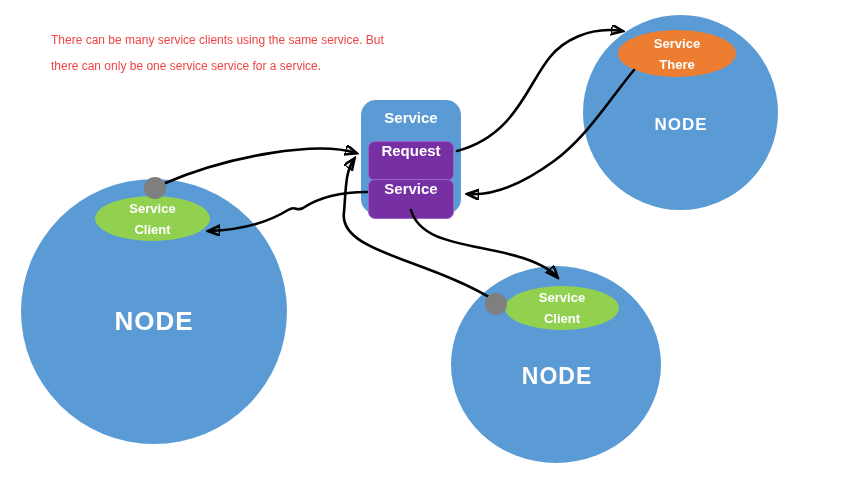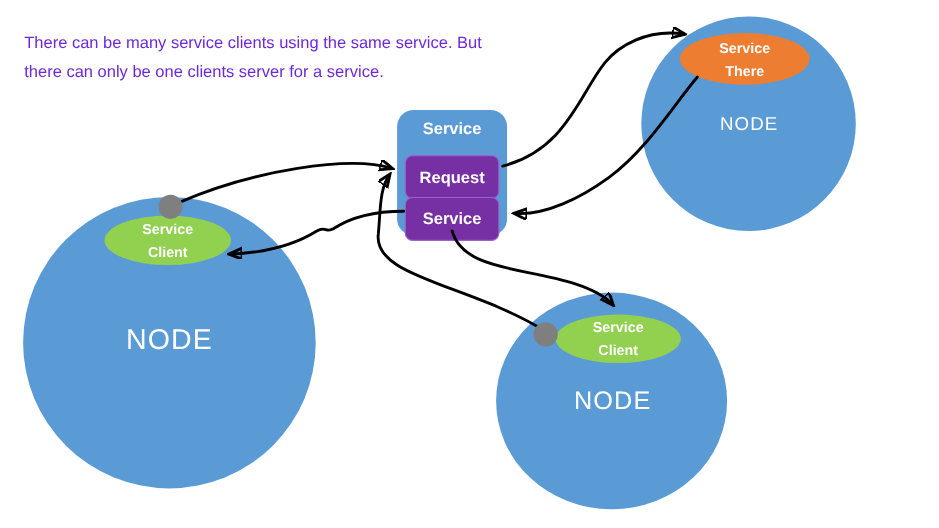--- a/index.html
+++ b/index.html
@@ -1,32 +1,32 @@
 <!DOCTYPE html>
 <html><head>
 <meta charset="utf-8">
 <style>
   html,body{margin:0;padding:0;background:#ffffff;}
   .stage{
     position:relative;width:854px;height:480px;background:#ffffff;
     overflow:hidden;font-family:"Liberation Sans","DejaVu Sans",sans-serif;
   }
   .annotation{
-    position:absolute;left:22px;top:27px;width:470px;
-    color:#6d28d9;font-size:15px;line-height:26px;font-weight:400;
+    position:absolute;left:51px;top:27px;width:470px;
+    color:#ef4444;font-size:12px;line-height:26px;font-weight:400;
   }
   .node-circle{
     position:absolute;border-radius:50%;background:#5B9BD5;
   }
   .node-left{left:21px;top:179px;width:266px;height:265px;}
   .node-right{left:583px;top:15px;width:195px;height:195px;}
   .node-bottom{left:451px;top:266px;width:210px;height:197px;}
   .node-label{
     position:absolute;transform:translate(-50%,-50%);
-    color:#ffffff;font-weight:normal;letter-spacing:1px;white-space:nowrap;
+    color:#ffffff;font-weight:bold;letter-spacing:1px;white-space:nowrap;margin-top:12px;
   }
   .node-label.l{left:154px;top:309px;font-size:26px;}
   .node-label.b{left:557px;top:364px;font-size:23px;}
   .node-label.r{left:681px;top:113px;font-size:17px;}
   .badge{
     position:absolute;border-radius:50%;
     color:#ffffff;font-weight:bold;font-size:13px;line-height:21px;
     text-align:center;display:flex;flex-direction:column;justify-content:center;
   }
   .badge.green{background:#92D050;}
@@ -38,36 +38,36 @@
     position:absolute;left:361px;top:100px;width:100px;height:114px;
     background:#5B9BD5;border-radius:15px;
   }
   .service-title{
     position:absolute;left:0;top:9px;width:100%;text-align:center;
     color:#ffffff;font-weight:bold;font-size:15px;
   }
   .msg-box{
     position:absolute;left:7px;width:86px;height:40px;
     background:#7630A3;border:1px solid #9a63c9;border-radius:7px;
-    box-sizing:border-box;display:flex;align-items:center;justify-content:center;
+    box-sizing:border-box;display:flex;align-items:flex-start;justify-content:center;
     color:#ffffff;font-weight:bold;font-size:15px;
   }
   .msg-request{top:41px;}
   .msg-response{top:79px;}
   .arrows{position:absolute;left:0;top:0;width:854px;height:480px;z-index:5;pointer-events:none;}
   .arrows path{fill:none;stroke:#000000;stroke-width:2.6px;stroke-linecap:round;}
 </style>
 </head>
 <body>
 
 <div class="stage">
 
   <div class="annotation">
     <div>There can be many service clients using the same service. But</div>
-    <div>there can only be one clients server for a service.</div>
+    <div>there can only be one service service for a service.</div>
   </div>
 
   <div class="node-circle node-left"></div>
   <div class="node-circle node-right"></div>
   <div class="node-circle node-bottom"></div>
 
   <div class="node-label l">NODE</div>
   <div class="node-label b">NODE</div>
   <div class="node-label r">NODE</div>
 

